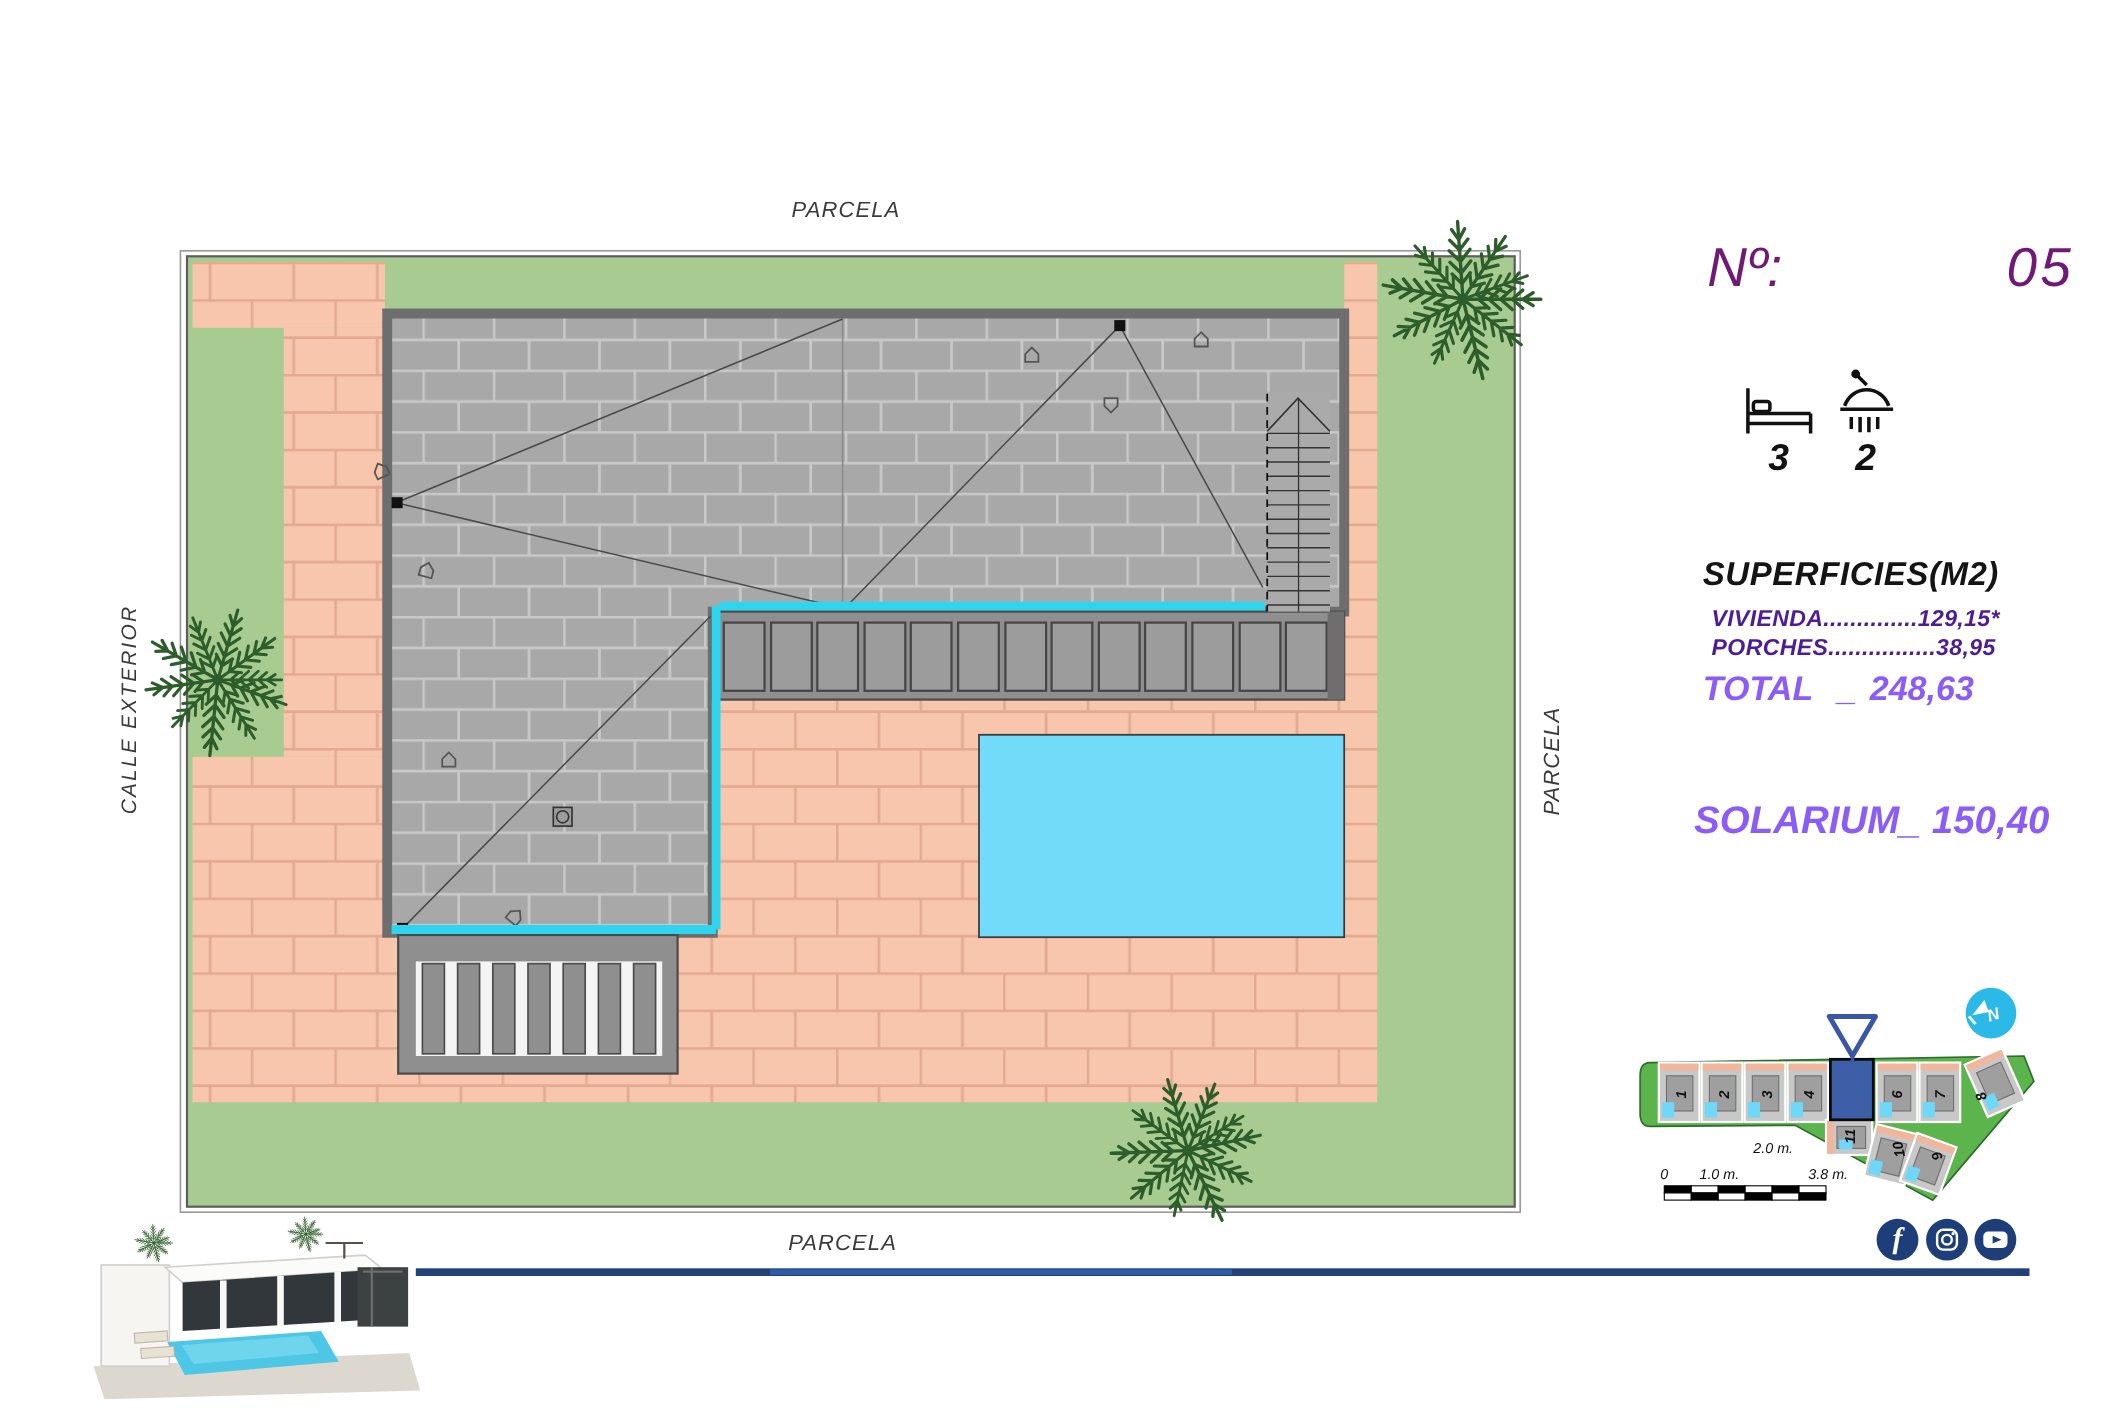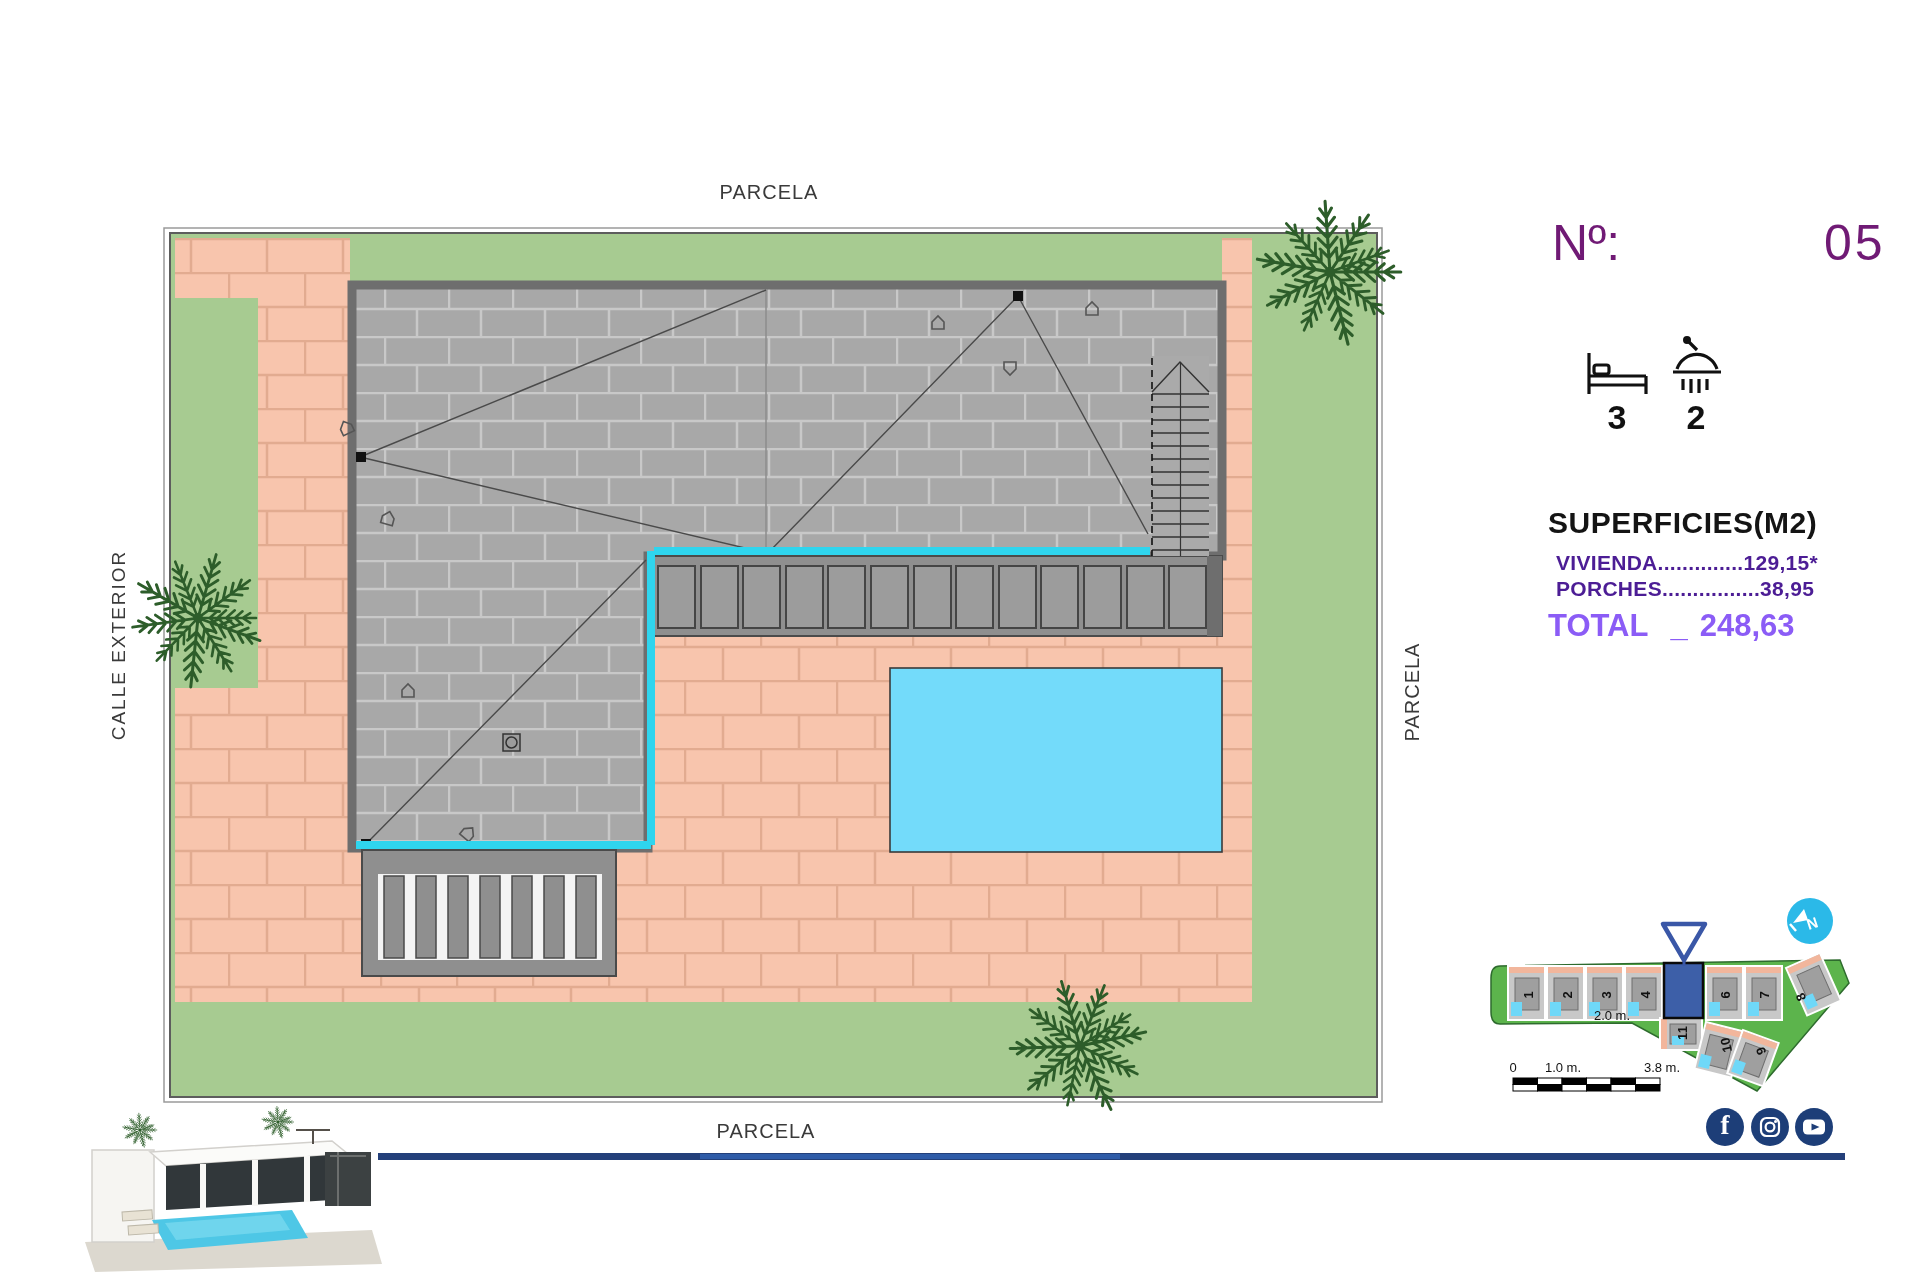--- a/index.html
+++ b/index.html
@@ -296,51 +296,55 @@
       <circle cx="1775.5" cy="1121.5" r="1.5" fill="#fff"></circle>
     </g>
     <g>
       <circle cx="1814" cy="1127" r="19" fill="#1d3e78"></circle>
       <rect x="1803" y="1119.5" width="22" height="15" rx="4.5" fill="#fff"></rect>
       <path d="M1811.5,1123.5 L1819.5,1127 L1811.5,1130.5 Z" fill="#1d3e78"></path>
     </g>
   </g>
 </svg>
 
-<div id="overlay" style="position:absolute;left:0;top:0;width:1708px;height:1280px;">
+<div id="overlay" style="position:absolute;left:0;top:0;width:1708px;height:1280px;font-style:italic;">
   <span class="lbl center plan-label" style="left:769px;top:192px;">PARCELA</span>
   <span class="lbl center plan-label" style="left:766px;top:1131px;">PARCELA</span>
   <span class="lbl vert plan-label" style="left:1412px;top:692px;">PARCELA</span>
   <span class="lbl vert calle" style="left:119px;top:645px;">CALLE EXTERIOR</span>
 
   <span class="lbl panel-num" style="left:1552px;top:214px;">Nº:</span>
   <span class="lbl panel-num" style="left:1824px;top:214px;letter-spacing:3px;">05</span>
 
   <span class="lbl icon-count" style="left:1617px;top:417px;">3</span>
   <span class="lbl icon-count" style="left:1696px;top:417px;">2</span>
 
   <span class="lbl sup-title" style="left:1548px;top:506px;">SUPERFICIES(M2)</span>
   <span class="lbl spec-line" style="left:1556px;top:551px;">VIVIENDA..............129,15*</span>
   <span class="lbl spec-line" style="left:1556px;top:577px;">PORCHES................38,95</span>
 
   <div class="lbl row-line total-row" style="left:1548px;top:608px;">
     <span>TOTAL</span>
     <span class="sep">_</span>
     <span>248,63</span>
+  </div>
+  <div class="lbl row-line big-row" style="left:1540px;top:726px;">
+    <span>SOLARIUM_</span>
+    <span style="margin:0 0 0 10px;">150,40</span>
   </div>
 
   <span class="fb-glyph" style="left:1725px;top:1127px;font-family:'Liberation Serif',serif;">f</span>
   <span class="compass-n" style="left:1810px;top:923px;">N</span>
 <span class="mini-num" style="left: 1528px; top: 995px; transform: translate(-50%, -50%) rotate(-90deg);">1</span>
     <span class="mini-num" style="left: 1567px; top: 995px; transform: translate(-50%, -50%) rotate(-90deg);">2</span>
     <span class="mini-num" style="left: 1606px; top: 995px; transform: translate(-50%, -50%) rotate(-90deg);">3</span>
     <span class="mini-num" style="left: 1645px; top: 995px; transform: translate(-50%, -50%) rotate(-90deg);">4</span>
     <span class="mini-num" style="left: 1725px; top: 995px; transform: translate(-50%, -50%) rotate(-90deg);">6</span>
     <span class="mini-num" style="left: 1764px; top: 995px; transform: translate(-50%, -50%) rotate(-90deg);">7</span>
     <span class="mini-num" style="left: 1801px; top: 997px; transform: translate(-50%, -50%) rotate(-114deg);">8</span>
     <span class="mini-num" style="left: 1682px; top: 1033px; transform: translate(-50%, -50%) rotate(-90deg);">11</span>
     <span class="mini-num" style="left: 1726px; top: 1045px; transform: translate(-50%, -50%) rotate(-102deg);">10</span>
     <span class="mini-num" style="left: 1761px; top: 1051px; transform: translate(-50%, -50%) rotate(-110deg);">9</span>
     <span class="scale-num" style="left: 1513px; top: 1060px;">0</span>
     <span class="scale-num" style="left: 1563px; top: 1060px;">1.0 m.</span>
-    <span class="scale-num" style="left: 1612px; top: 1008px; text-align: right;">2.0 m.</span>
+    <span class="scale-num" style="left: 1612px; top: 1036px; text-align: right;">2.0 m.</span>
     <span class="scale-num" style="left: 1662px; top: 1060px;">3.8 m.</span>
   </div>
 
 </body></html>

